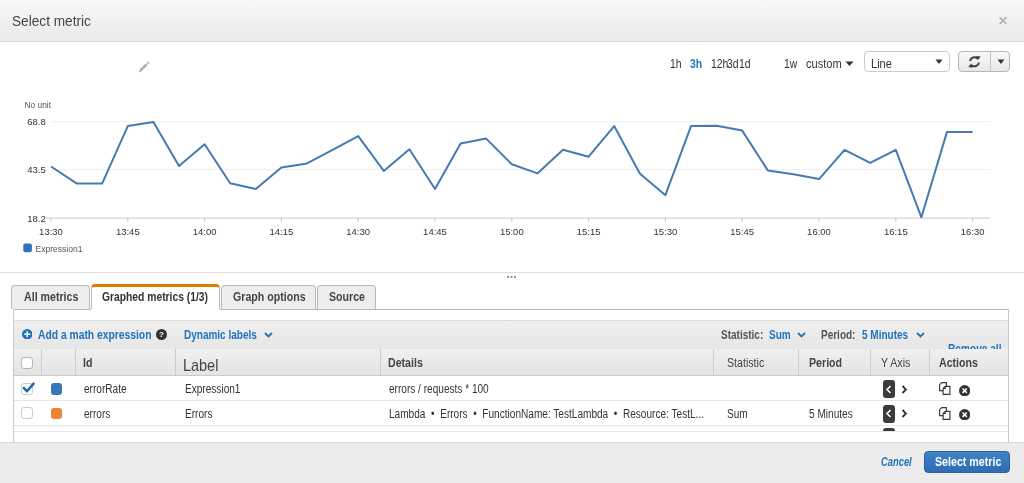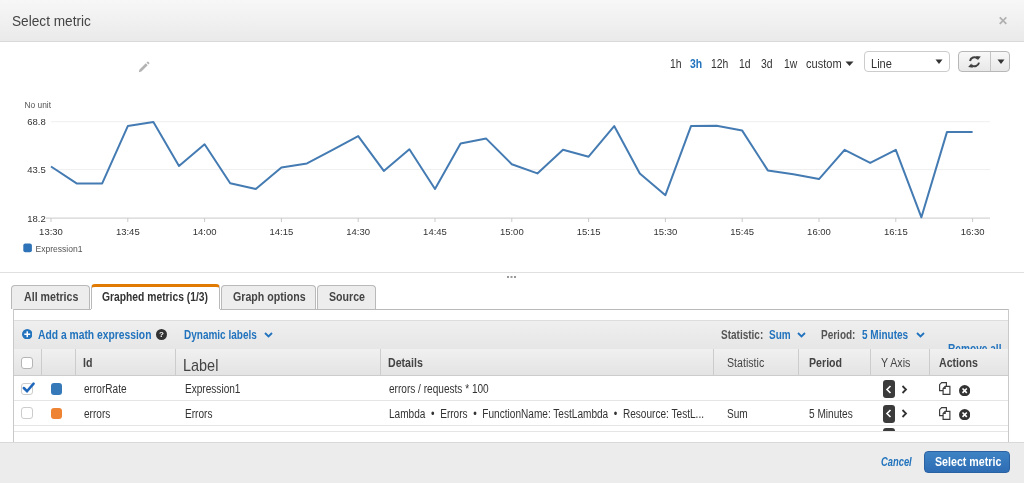--- a/index.html
+++ b/index.html
@@ -18,21 +18,21 @@
   <div class="abs" style="left:998px;top:14px;font-size:12px;color:#b0b0b0;font-weight:bold;">✕</div>
 
   <svg class="abs" style="left:137px;top:60.5px;" width="13" height="13" viewBox="0 0 13 13">
     <path d="M1.8 11.2 L2.5 8.6 L8.8 2.3 L10.7 4.2 L4.4 10.5 Z M9.5 1.6 L11.4 3.5 L12.2 2.7 Q12.7 2.2 12.2 1.7 L11.3 0.8 Q10.8 0.3 10.3 0.8 Z" fill="#b3b3b3"></path>
   </svg>
 
   <div class="abs" style="left:669.5px;top:56px;font-size:13px;color:#333;"><span class="sx" style="transform:scaleX(.8)">1h</span></div>
   <div class="abs" style="left:690px;top:56px;font-size:13px;"><span class="blue sx" style="transform:scaleX(.8)">3h</span></div>
   <div class="abs" style="left:710.5px;top:56px;font-size:13px;color:#333;"><span class="sx" style="transform:scaleX(.8)">12h</span></div>
   <div class="abs" style="left:738.5px;top:56px;font-size:13px;color:#333;"><span class="sx" style="transform:scaleX(.8)">1d</span></div>
-  <div class="abs" style="left:761px;top:56px;font-size:13px;color:#333;"><span class="sx" style="transform:scaleX(.8)">3d</span></div>
+  <div class="abs" style="left:727px;top:56px;font-size:13px;color:#333;"><span class="sx" style="transform:scaleX(.8)">3d</span></div>
   <div class="abs" style="left:783.5px;top:56px;font-size:13px;color:#333;"><span class="sx" style="transform:scaleX(.8)">1w</span></div>
   <div class="abs" style="left:806px;top:56px;font-size:13px;color:#333;"><span class="sx" style="transform:scaleX(.85)">custom</span></div>
   <svg class="abs" style="left:845px;top:61px;" width="9" height="6" viewBox="0 0 9 6">
       <path d="M0.5 0.5 L4.5 5 L8.5 0.5 Z" fill="#333"></path>
     </svg>
 
   <div class="abs" style="left:864px;top:51px;width:86px;height:21px;border:1px solid #ccc;border-radius:4px;background:#fff;"></div>
   <div class="abs" style="left:871px;top:56px;font-size:13px;color:#333;"><span class="sx" style="transform:scaleX(.85)">Line</span></div>
   <svg class="abs" style="left:935px;top:59px;" width="8" height="6" viewBox="0 0 8 6">
       <path d="M0.5 0.5 L4 5 L7.5 0.5 Z" fill="#333"></path>

